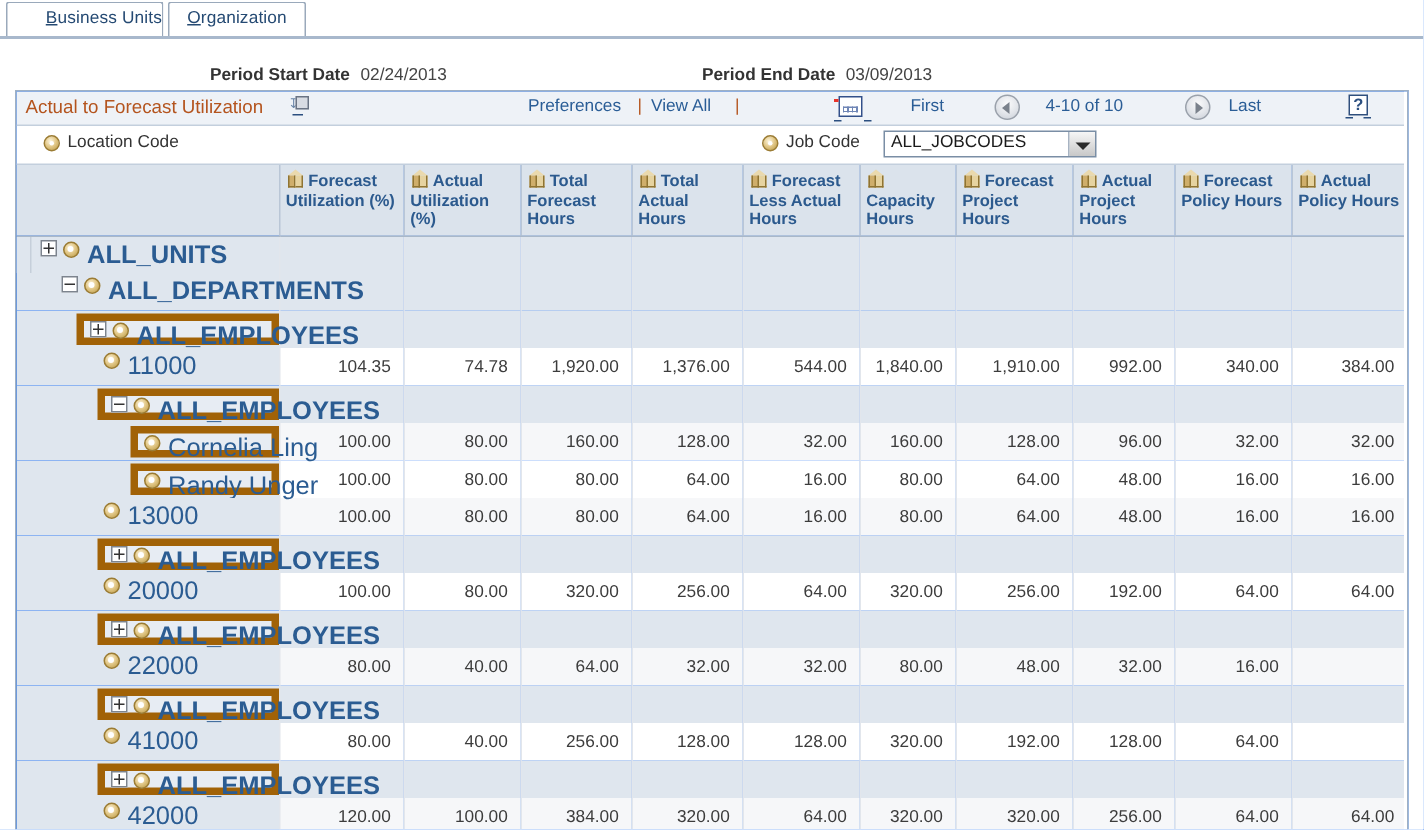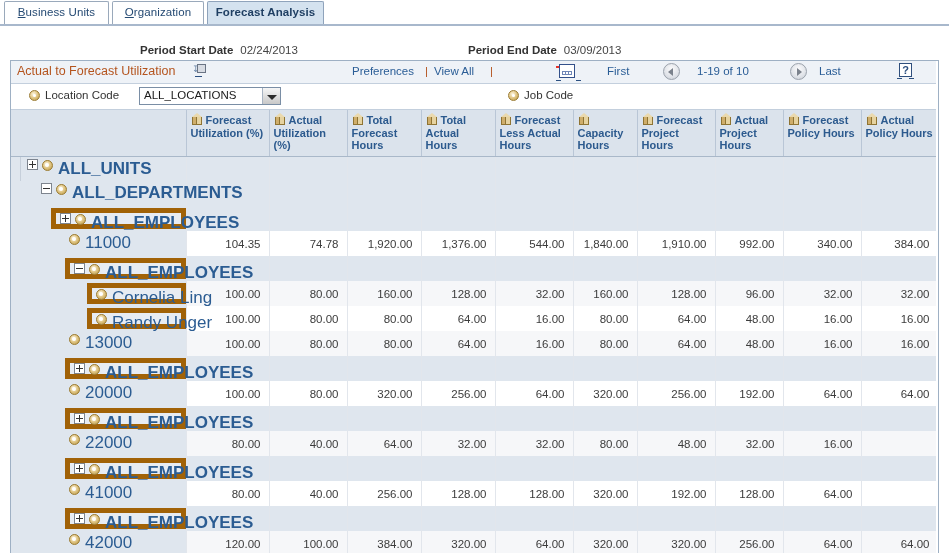--- a/index.html
+++ b/index.html
@@ -40,21 +40,21 @@
     cursor: pointer;
     white-space: nowrap;
   }
   .tab .acc { text-decoration: underline; }
   .tab.active {
     background: #d4e2ef;
     font-weight: bold;
     color: #1f3f63;
     border-color: #8fa3bb;
   }
-  #tab0 { left: 4px;   width: 105px; }
+  #tab0 { left: 4px;   width: 105px; text-align: right; }
   #tab1 { left: 112px; width: 92px;  }
   #tab2 { left: 207px; width: 117px; }
   .tabline {
     position: absolute;
     left: 0; top: 24px; width: 664px; height: 2px;
     background: #a8b8cc;
   }
 
   
   .period {
@@ -413,21 +413,20 @@
   }
 </style>
 </head>
 <body>
 
 <div id="page">
 
   <div class="tabbar">
     <div class="tab" id="tab0"><span class="acc">B</span><span>usiness Units</span></div>
     <div class="tab" id="tab1"><span class="acc">O</span><span>rganization</span></div>
-    <div class="tab active" id="tab2"><span>Forecast Analysis</span></div>
     <div class="tabline"></div>
   </div>
 
   <div class="period" id="periodStart">
     <span class="lbl">Period Start Date</span><span class="val">02/24/2013</span>
   </div>
   <div class="period" id="periodEnd">
     <span class="lbl">Period End Date</span><span class="val">03/09/2013</span>
   </div>
 
@@ -449,41 +448,41 @@
 
       <span class="calico">
         <span class="top"><i></i></span>
         <span class="grid2"></span>
         <span class="dash"></span>
         <span class="dash2"></span>
       </span>
 
       <span class="navlink" id="lblFirst">First</span>
       <span class="navarrow" id="navPrev"></span>
-      <span class="navlink" id="lblCount">1-19 of 10</span>
+      <span class="navlink" id="lblCount">4-10 of 10</span>
       <span class="navarrow" id="navNext"></span>
       <span class="navlink" id="lblLast">Last</span>
 
       <span class="helpico">
         <span class="bx">?</span>
         <span class="d1"></span>
         <span class="d2"></span>
       </span>
     </div>
 
     <div class="filterbar">
       <span class="bullet" id="locBullet"></span>
       <span class="flabel" id="locLabel">Location Code</span>
-      <span class="selbox" id="locSel">
-        <span class="txt">ALL_LOCATIONS</span>
+
+      <span class="bullet" id="jobBullet"></span>
+      <span class="flabel" id="jobLabel">Job Code</span>
+      <span class="selbox" id="jobSel">
+        <span class="txt">ALL_JOBCODES</span>
         <span class="btn"></span>
       </span>
-
-      <span class="bullet" id="jobBullet"></span>
-      <span class="flabel" id="jobLabel">Job Code</span>
     </div>
 
     <table class="grid">
       <colgroup>
         <col style="width:175px">
         <col style="width:83px">
           <col style="width:78px">
           <col style="width:74px">
         <col style="width:74px">
           <col style="width:78px">

